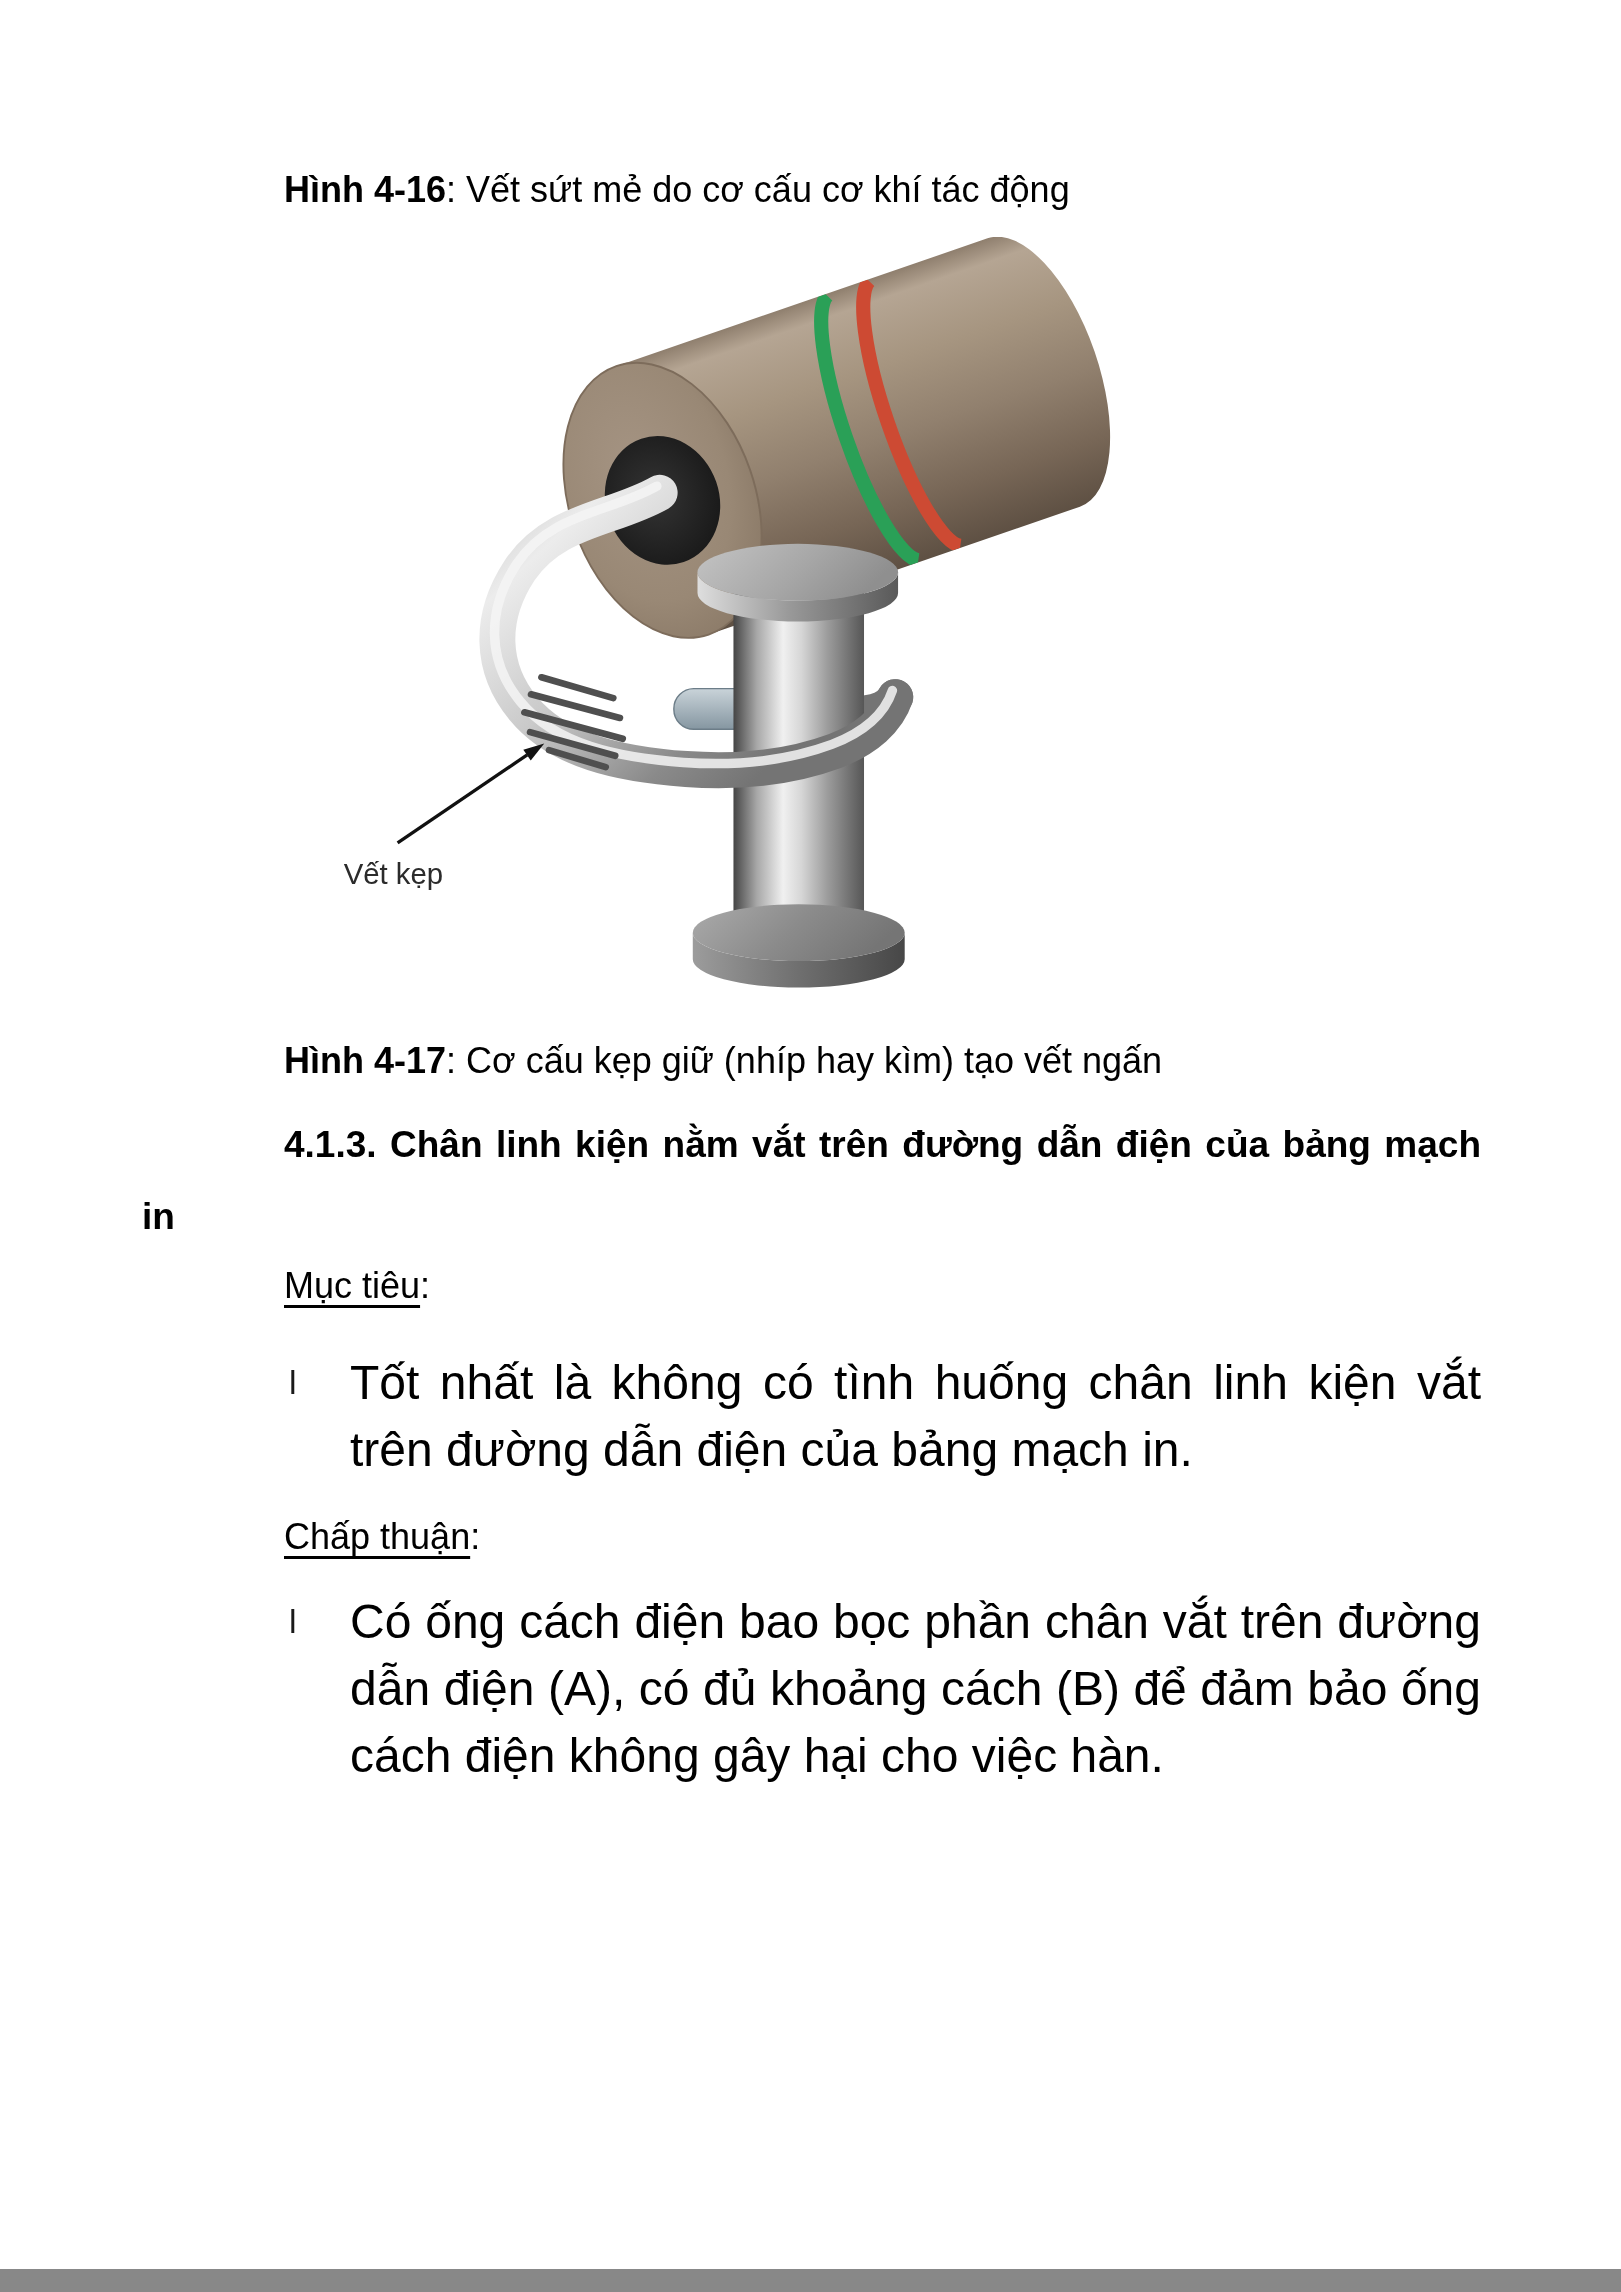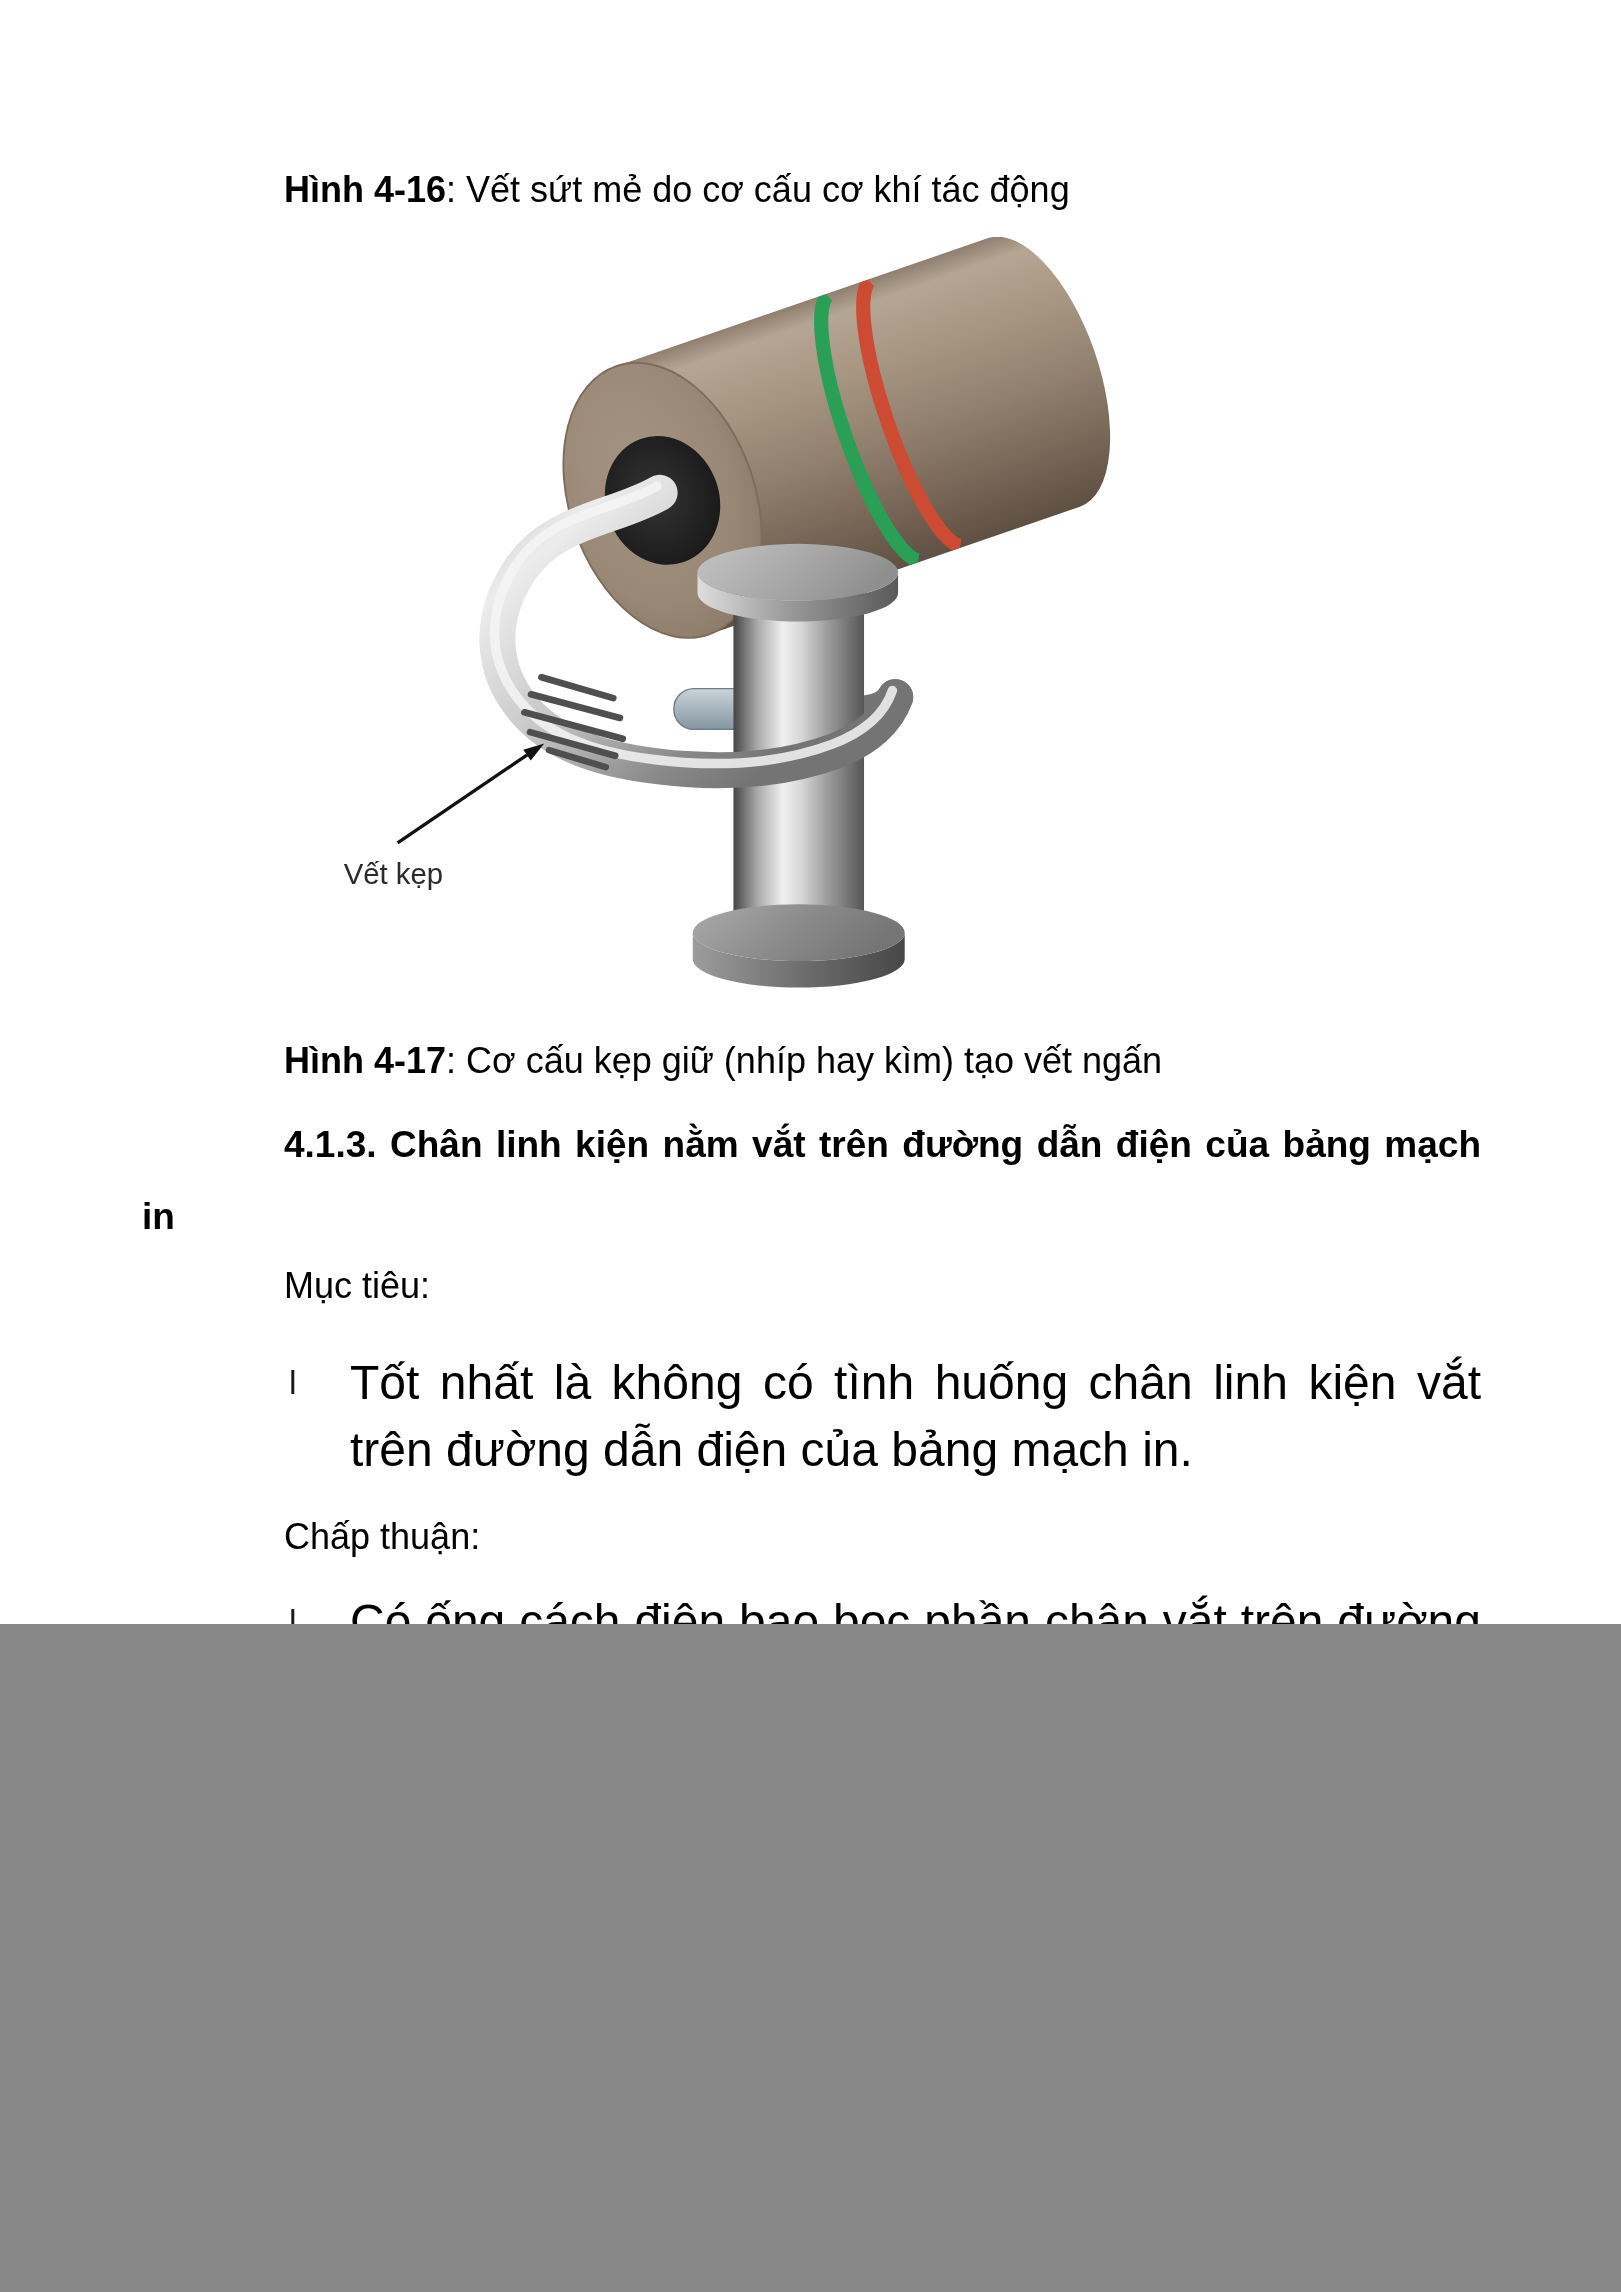--- a/index.html
+++ b/index.html
@@ -1,33 +1,34 @@
 <!DOCTYPE html>
 <html style="font-size:15px"><head>
 <meta charset="utf-8">
 <style>
   html,body{margin:0;padding:0;background:#888;}
   #page{
     position:relative;
-    width:1621px;height:1624px;
+    width:1621px;height:2269px;
     background:#ffffff;
     font-family:"Liberation Sans", sans-serif;
     color:#000;
     overflow:hidden;
     margin:0 auto;
   }
   .abs{position:absolute;}
   .cap{font-size:36px;line-height:1.25;}
   .cap b{font-weight:bold;}
   .heading{
     font-size:37px;font-weight:bold;line-height:72px;
     width:1339px;text-indent:142px;text-align:justify;
   }
   .sublabel{font-size:36px;line-height:1.2;}
   .sublabel .ul{
+    text-decoration:underline;
     text-decoration-thickness:2.8px;
     text-underline-offset:6.6px;
   }
   .bullet-row{
     display:flex;align-items:flex-start;
     width:1192px;
   }
   .bullet-marker{
     flex:0 0 61px;
     font-size:34px;line-height:67px;

